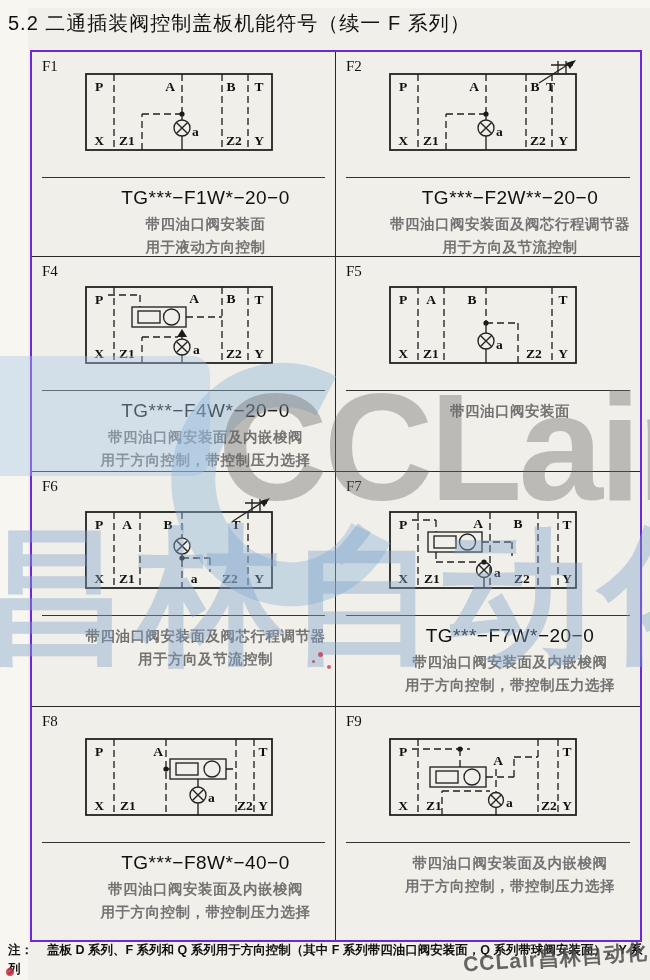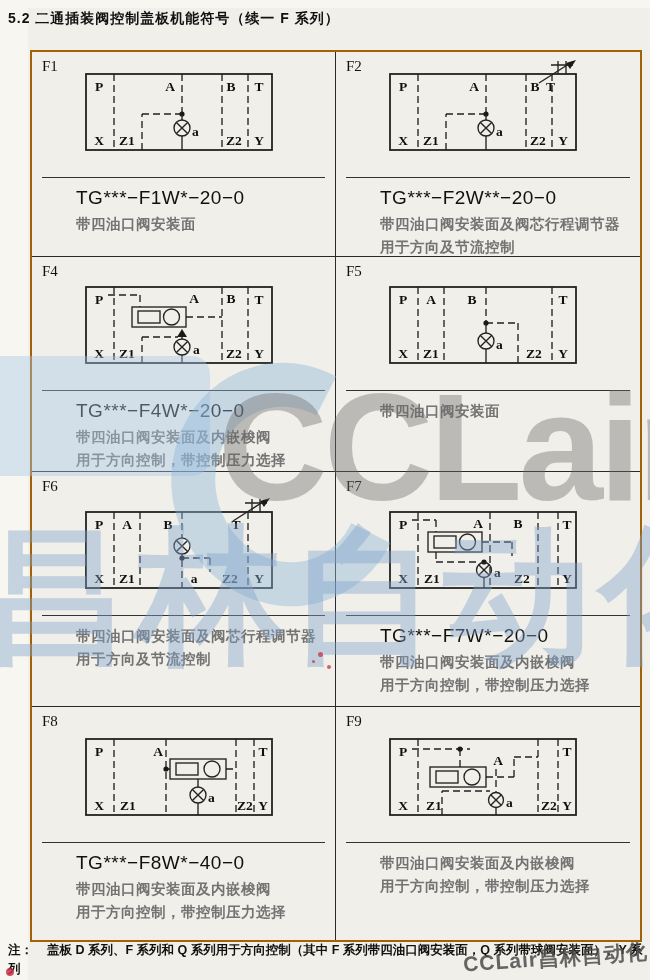--- a/index.html
+++ b/index.html
@@ -8,29 +8,29 @@
     background:#f1efe9;
     font-family:"Liberation Sans",sans-serif;
     color:#1f1f1f;
   }
   
   .scan-edge{position:absolute;left:0;top:0;width:28px;height:980px;background:#f7f6f1;}
   .scan-top{position:absolute;left:0;top:0;width:650px;height:8px;background:#f7f6f1;}
 
   .header{
     position:absolute;left:8px;top:10px;width:600px;
-    font-size:14px;font-weight:bold;letter-spacing:1px;color:#111;
+    font-size:20px;font-weight:normal;letter-spacing:1px;color:#111;
   }
 
   .symbol-table{
     position:absolute;left:30px;top:50px;width:608px;height:888px;
-    border:2px solid #a16207;
+    border:2px solid #6d28d9;
     display:grid;grid-template-columns:1fr 1fr;
     grid-template-rows:205px 215px 235px 1fr;
-    background:transparent;z-index:1;
+    background:transparent;z-index:1;text-align:center;
   }
   .cell{position:relative;}
   .cell:nth-child(odd){border-right:1.6px solid #2a2a2a;}
   .cell:nth-child(-n+6){border-bottom:1.6px solid #2a2a2a;}
 
   .cell-label{
     position:absolute;top:6px;left:10px;
     font-family:"Liberation Serif",serif;font-size:15px;color:#111;
   }
   .diagram{display:block;margin:8px auto 0;}
@@ -103,20 +103,21 @@
       <text x="31" y="85" text-anchor="middle">X</text>
       <text x="59" y="85" text-anchor="middle">Z1</text>
       <text x="166" y="85" text-anchor="middle">Z2</text>
       <text x="191" y="85" text-anchor="middle">Y</text>
       <text x="124" y="76">a</text>
     </svg>
     <div class="rule"></div>
     <div class="textblock">
       <div class="model">TG***−F1W*−20−0</div>
       <div class="desc">带四油口阀安装面</div>
+      <div class="desc">用于液动方向控制</div>
     </div>
   </div>
 
   <div class="cell r1">
     <div class="cell-label">F2</div>
     <svg class="diagram" width="232" height="112" viewBox="0 0 232 112">
       <rect class="frm" x="18" y="14" width="186" height="76"></rect>
       <path class="ln dsh" d="M46 14 V90 M154 14 V90 M180 14 V90 M114 14 V52 M74 90 V54 M74 54 H114"></path>
       <circle class="dot" cx="114" cy="54" r="2.6"></circle>
       <path class="ln" d="M114 54 V60 M114 76 V90"></path>

